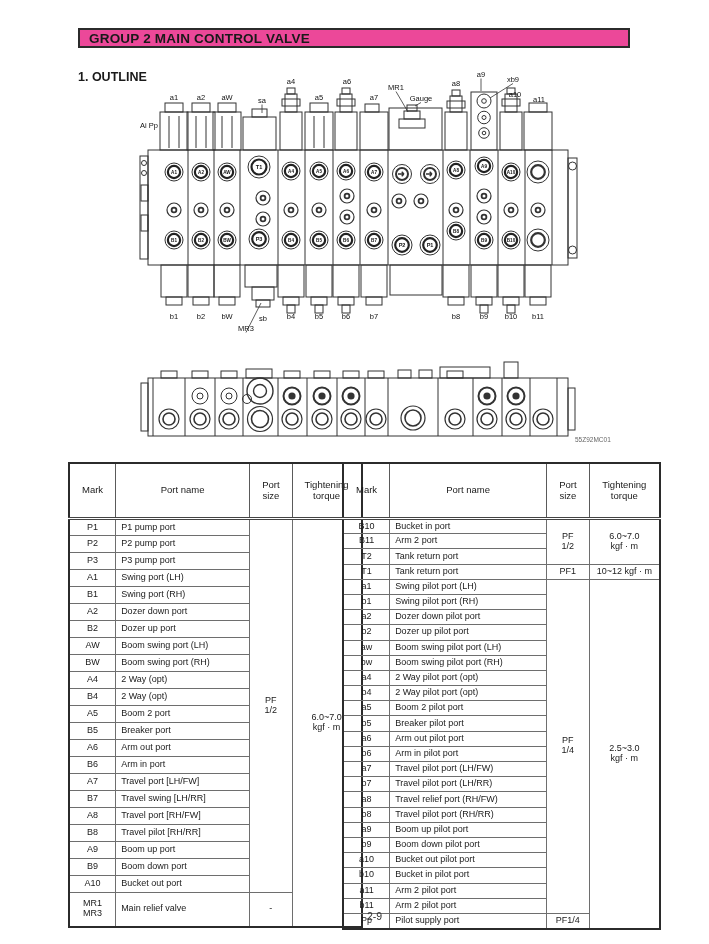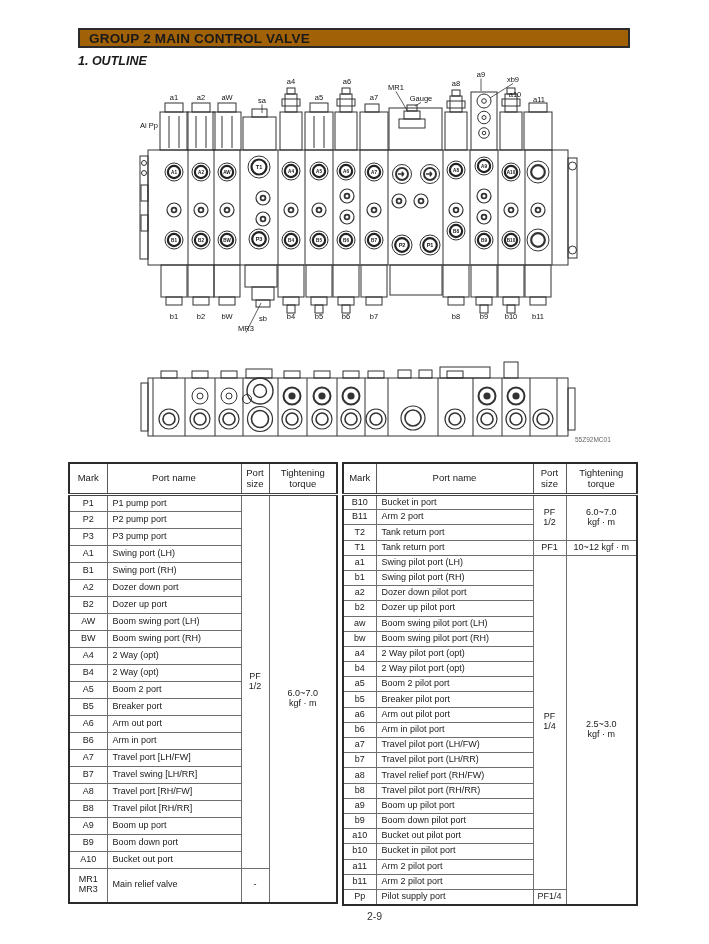--- a/index.html
+++ b/index.html
@@ -2,35 +2,35 @@
 <html><head>
 <meta charset="utf-8">
 <style>
   html,body{margin:0;padding:0;}
   body{
     width:709px;height:944px;position:relative;background:#ffffff;
     font-family:"Liberation Sans", sans-serif;color:#1a1a1a;overflow:hidden;
   }
   .titlebar{
     position:absolute;left:78px;top:28px;width:552px;height:20px;
-    background:#a16207;border:2px solid #2b2b2b;
+    background:#ec4899;border:2px solid #2b2b2b;
     display:flex;align-items:center;padding-left:9px;
     font-weight:bold;font-size:13.5px;letter-spacing:.2px;box-sizing:border-box;
   }
-  .outline-heading{position:absolute;left:78px;top:54px;font-weight:bold;font-size:12.5px;font-style:italic;}
+  .outline-heading{position:absolute;left:78px;top:70px;font-weight:bold;font-size:12.5px;}
   #diagram{position:absolute;left:0;top:0;}
   .fig-code{position:absolute;left:575px;top:436px;font-size:6.5px;color:#666;}
   table.tbl{position:absolute;top:462px;border-collapse:collapse;table-layout:fixed;
     border:2px solid #2b2b2b;}
   #tbl-left{left:68px;}
   #tbl-right{left:342px;}
   .tbl th{
     border:1px solid #5a5a5a;border-bottom:3px double #444;
     font-weight:normal;font-size:9.5px;line-height:1.15;
-    white-space:pre-line;text-align:center;padding:0;height:29px;
+    white-space:pre-line;text-align:center;padding:12px;height:29px;
   }
   .tbl td{
     border:1px solid #6e6e6e;font-size:9px;line-height:1.1;
     padding:0 0 0 5px;white-space:pre-line;vertical-align:middle;overflow:hidden;
   }
   .tbl td.c{text-align:center;padding:0;}
   #tbl-left tbody tr{height:17px;}
   #tbl-left tbody tr.tall{height:34px;}
   #tbl-right tbody tr{height:15.2px;}
   .page-number{position:absolute;left:0;right:0;top:910px;text-align:center;font-size:10.5px;color:#333;margin-left:40px;}

